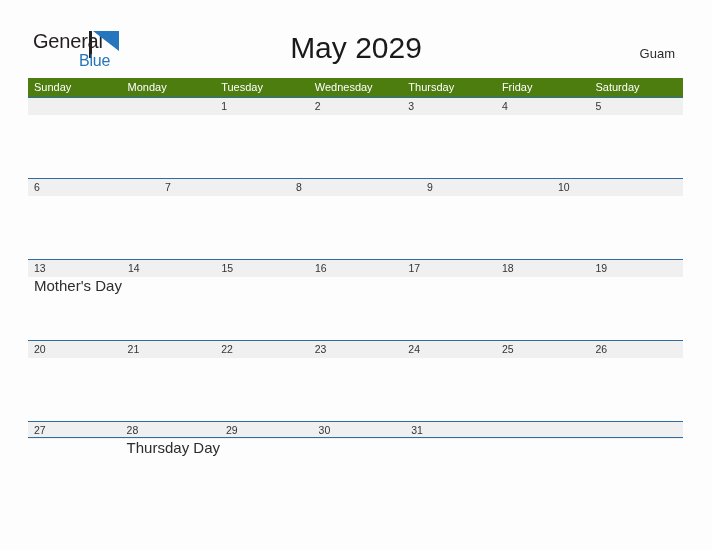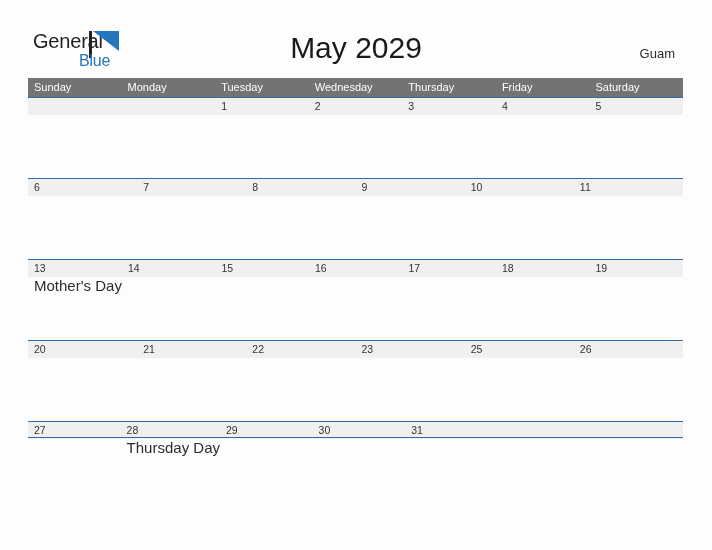--- a/index.html
+++ b/index.html
@@ -86,21 +86,21 @@
   .calendar {
     position: absolute;
     left: 28px;
     top: 78px;
     width: 655px;
   }
   .weekday-row {
     display: flex;
     width: 100%;
     height: 19px;
-    background: #737373;
+    background: #4d7c0f;
   }
   .weekday-cell {
     flex: 1 1 0;
     color: #ffffff;
     font-size: 11px;
     line-height: 19px;
     padding-left: 6px;
     box-sizing: border-box;
     white-space: nowrap;
     overflow: hidden;
@@ -242,24 +242,20 @@
           <span class="event"></span>
         </div>
       <div class="day-cell">
           <span class="day-number">9</span>
           <span class="event"></span>
         </div>
       <div class="day-cell">
           <span class="day-number">10</span>
           <span class="event"></span>
         </div>
-      <div class="day-cell">
-          <span class="day-number">11</span>
-          <span class="event"></span>
-        </div>
     </div>
   </div>
 
   <div class="week-row">
     <div class="day-band"></div>
     <div class="day-cells">
       <div class="day-cell">
           <span class="day-number">13</span>
           <span class="event">Mother's Day</span>
         </div>
@@ -303,20 +299,24 @@
         </div>
       <div class="day-cell">
           <span class="day-number">22</span>
           <span class="event"></span>
         </div>
       <div class="day-cell">
           <span class="day-number">23</span>
           <span class="event"></span>
         </div>
       <div class="day-cell">
+          <span class="day-number">24</span>
+          <span class="event"></span>
+        </div>
+      <div class="day-cell">
           <span class="day-number">25</span>
           <span class="event"></span>
         </div>
       <div class="day-cell">
           <span class="day-number">26</span>
           <span class="event"></span>
         </div>
     </div>
   </div>
 

